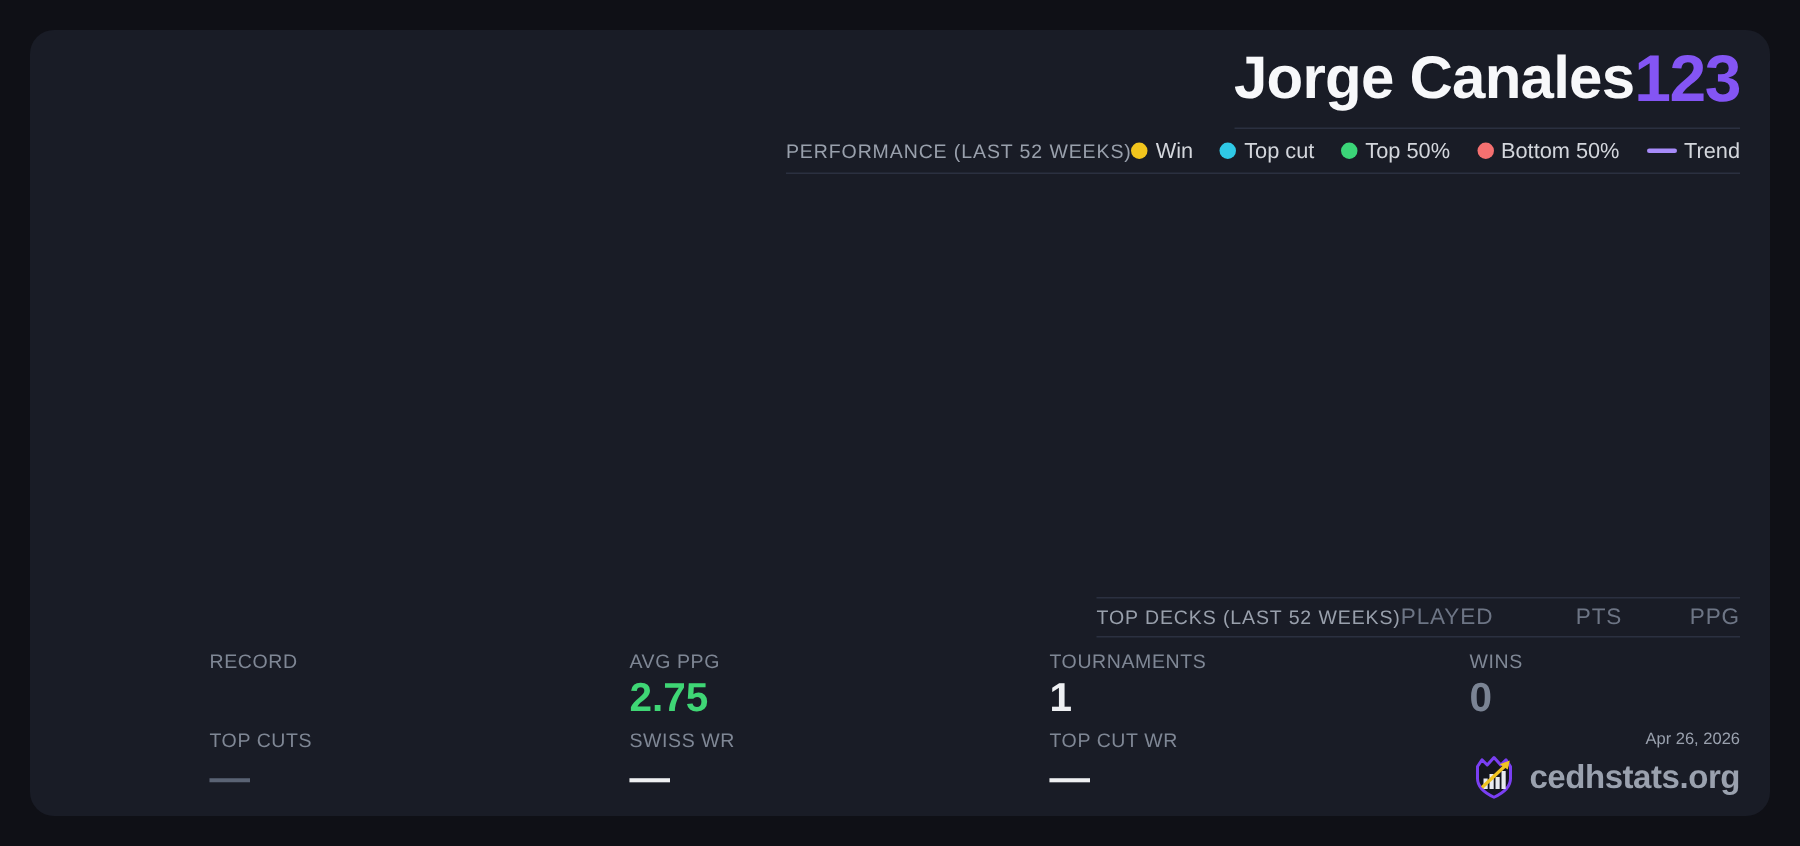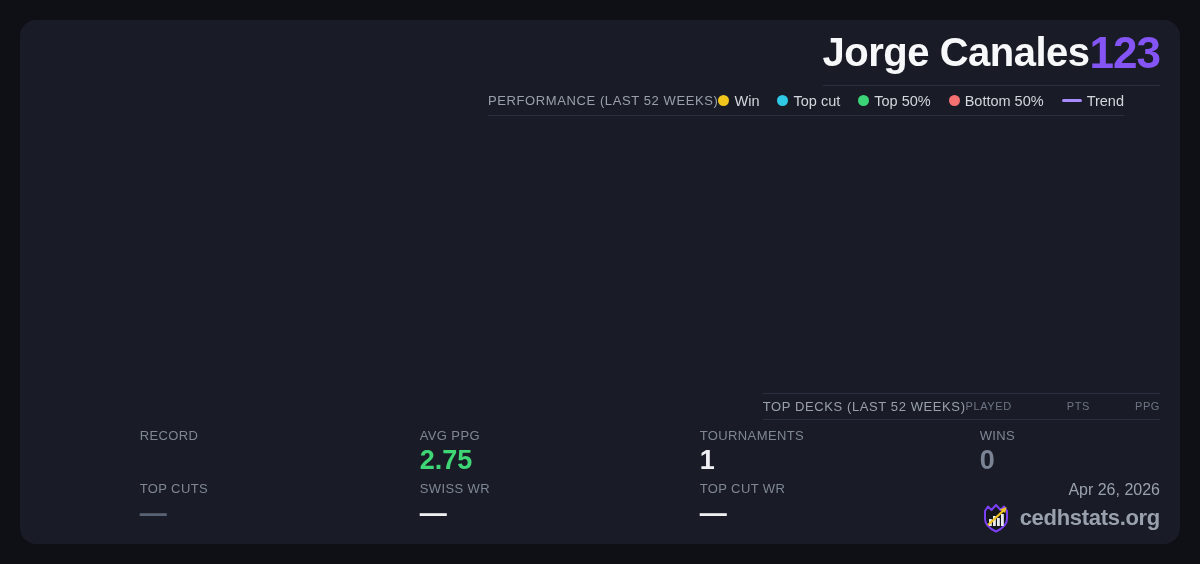--- a/index.html
+++ b/index.html
@@ -47,21 +47,20 @@
     letter-spacing: -1px;
     line-height: 1;
   }
   
   .perf-row {
     display: flex;
     justify-content: space-between;
     align-items: center;
     height: 30px;
     border-bottom: 1px solid #2b3040;
-    margin-right: 36px;
     flex: 0 0 auto;
   }
   .section-label {
     color: #99a0ac;
     font-size: 13px;
     letter-spacing: 0.6px;
   }
   .legend { display: flex; align-items: center; gap: 18px; }
   .legend-item {
     display: flex; align-items: center; gap: 5px;
@@ -79,21 +78,21 @@
   .decks-row {
     display: flex;
     justify-content: space-between;
     align-items: center;
     height: 27px;
     border-top: 1px solid #2b3040;
     border-bottom: 1px solid #2b3040;
     flex: 0 0 auto;
     margin-top: 47px;
   }
-  .deck-cols { display: flex; align-items: center; color: #6d7585; font-size: 11px; letter-spacing: 0.6px; }
+  .deck-cols { display: flex; align-items: center; color: #6d7585; font-size: 15px; letter-spacing: 0.6px; }
   .deck-col-pts { margin-left: 55px; }
   .deck-col-ppg { margin-left: 45px; }
   
   .stats-grid {
     display: grid;
     grid-template-columns: 280px 280px 280px 1fr;
     grid-template-rows: auto auto;
     row-gap: 5px;
     margin-top: 8px;
     flex: 0 0 auto;
@@ -119,21 +118,21 @@
   .dash-gray  { color: #5a6374; }
   .dash-white { color: #eef0f2; }
   
   .footer-cell {
     display: flex;
     flex-direction: column;
     align-items: flex-end;
     justify-content: flex-end;
     gap: 3px;
   }
-  .footer-date { color: #9aa1ae; font-size: 16px; }
+  .footer-date { color: #9aa1ae; font-size: 11px; }
   .brand { display: flex; align-items: center; gap: 8px; }
   .brand-text { color: #9aa1ae; font-size: 22px; font-weight: bold; letter-spacing: -0.3px; }
   .brand-logo { width: 32px; height: 32px; display: block; }
 </style>
 </head>
 <body>
 
 <div class="card">
 
   <div class="header-row">

